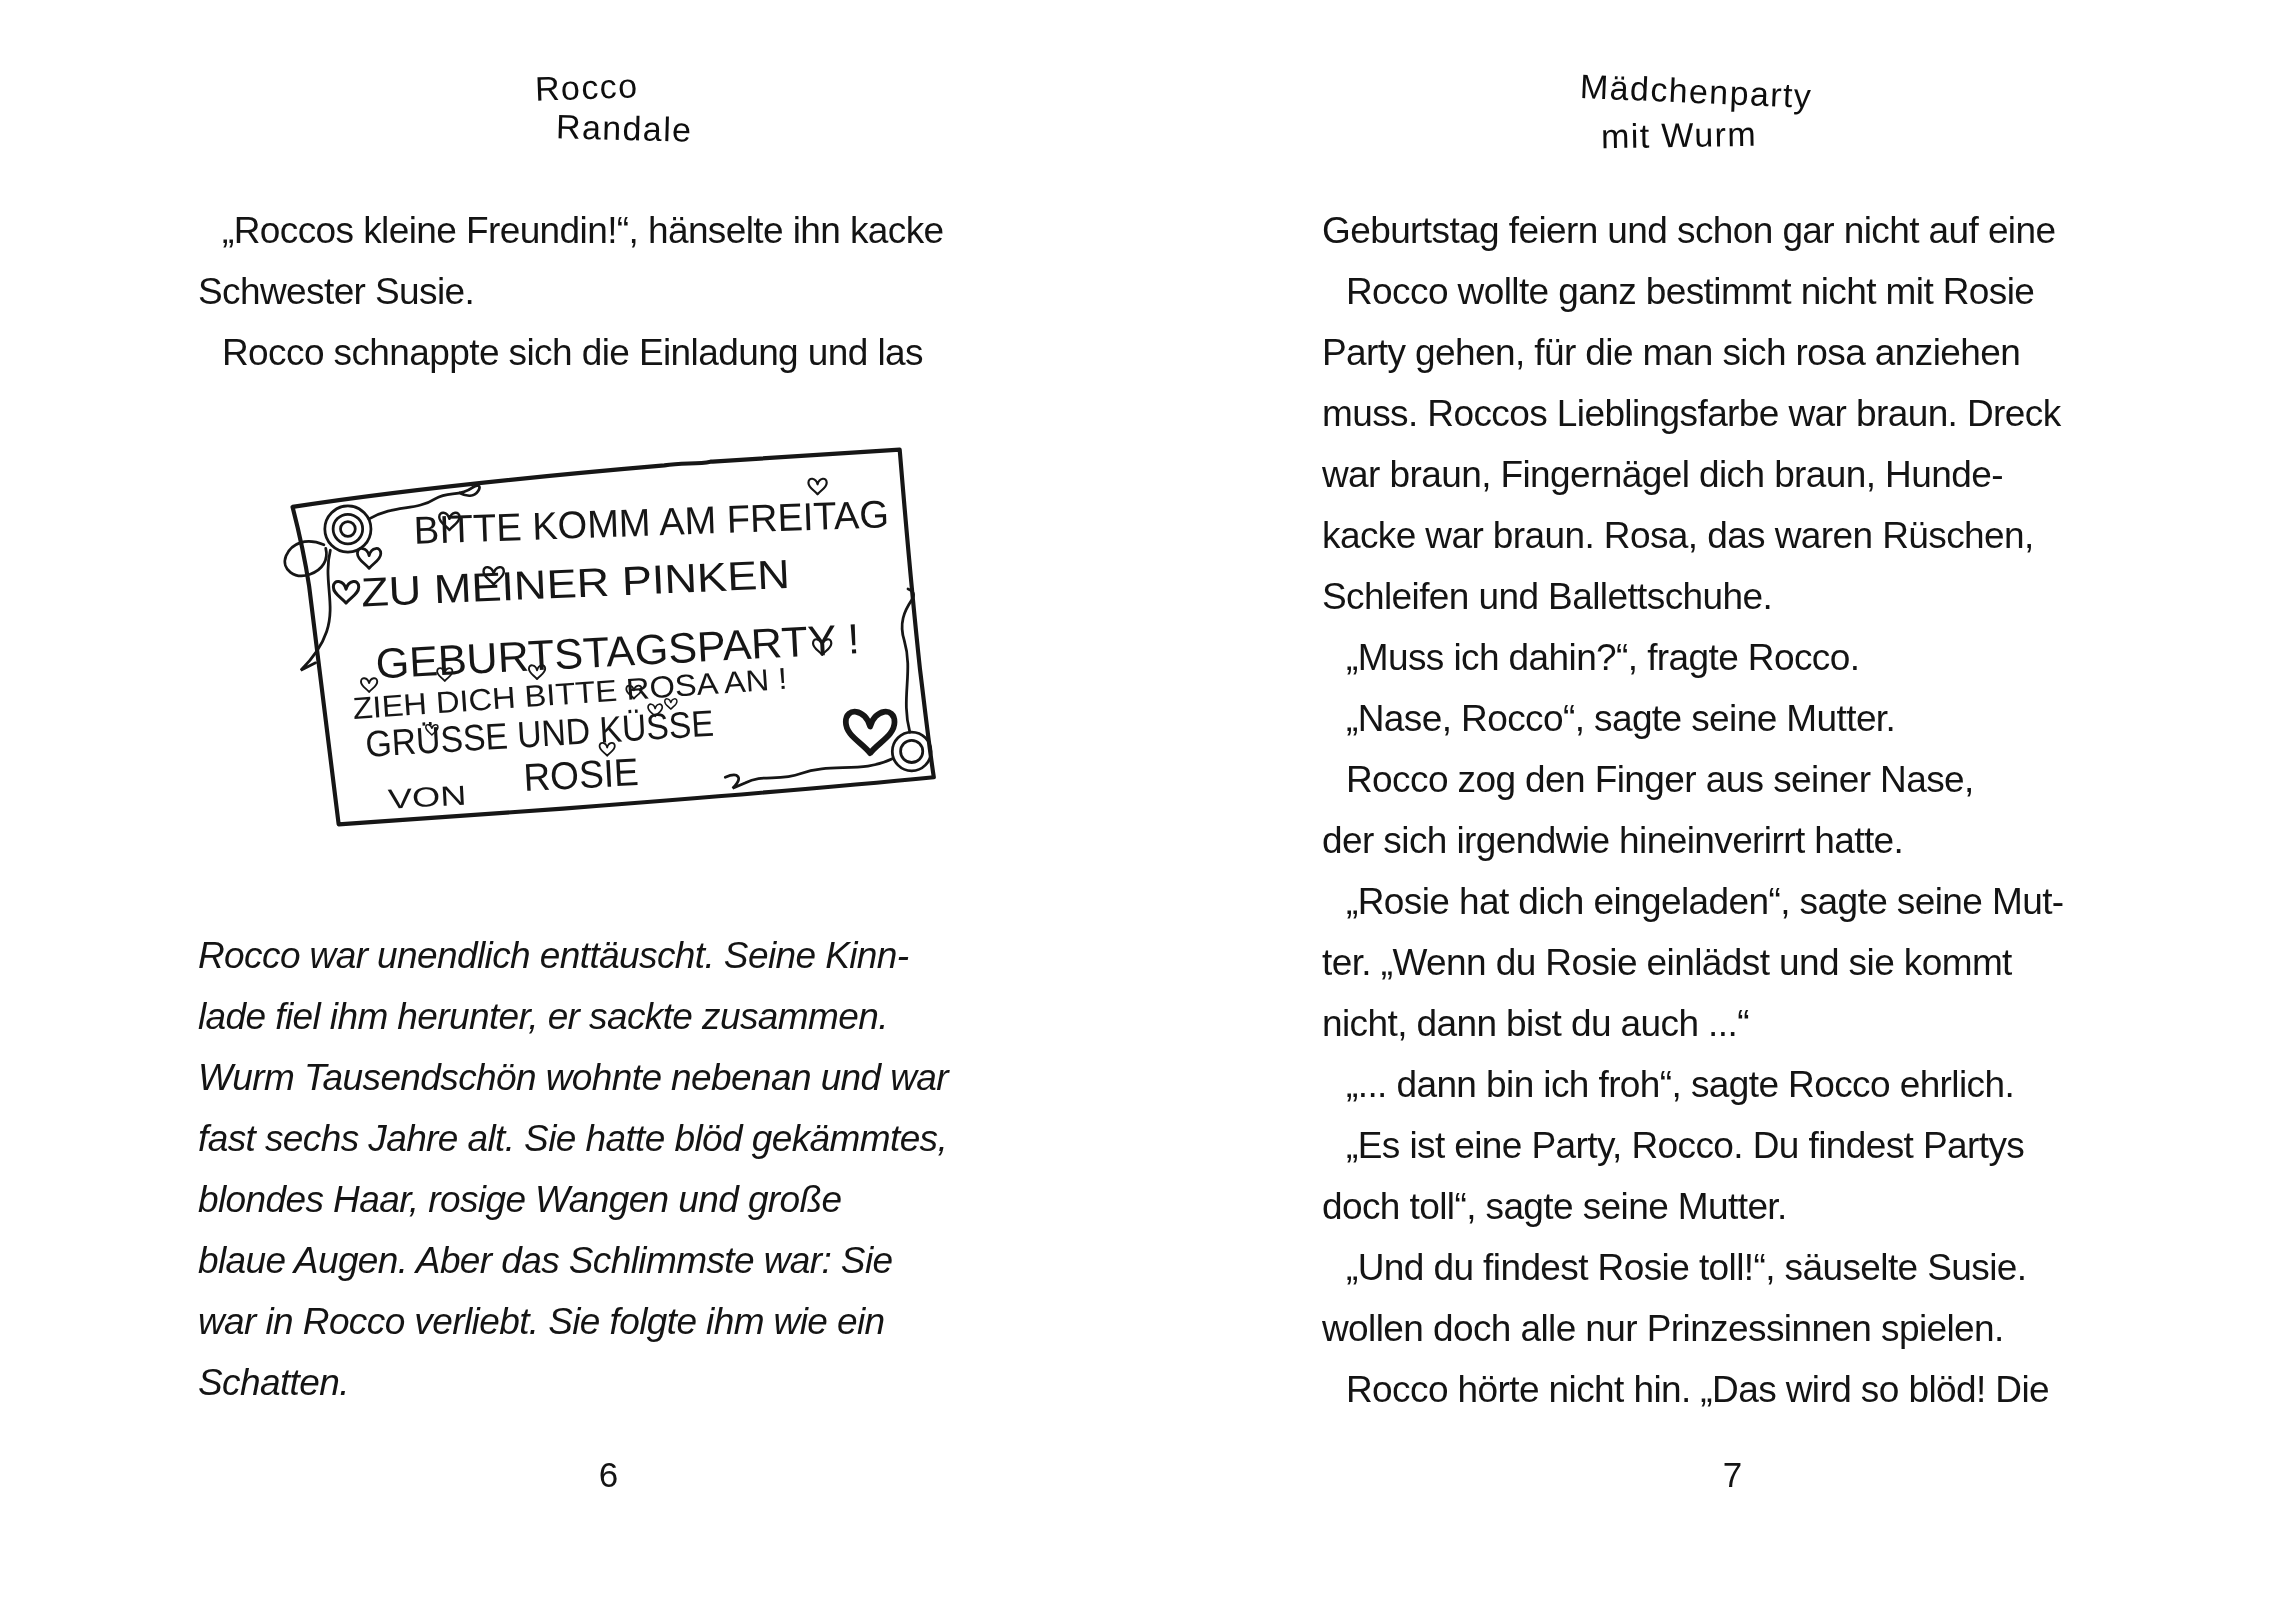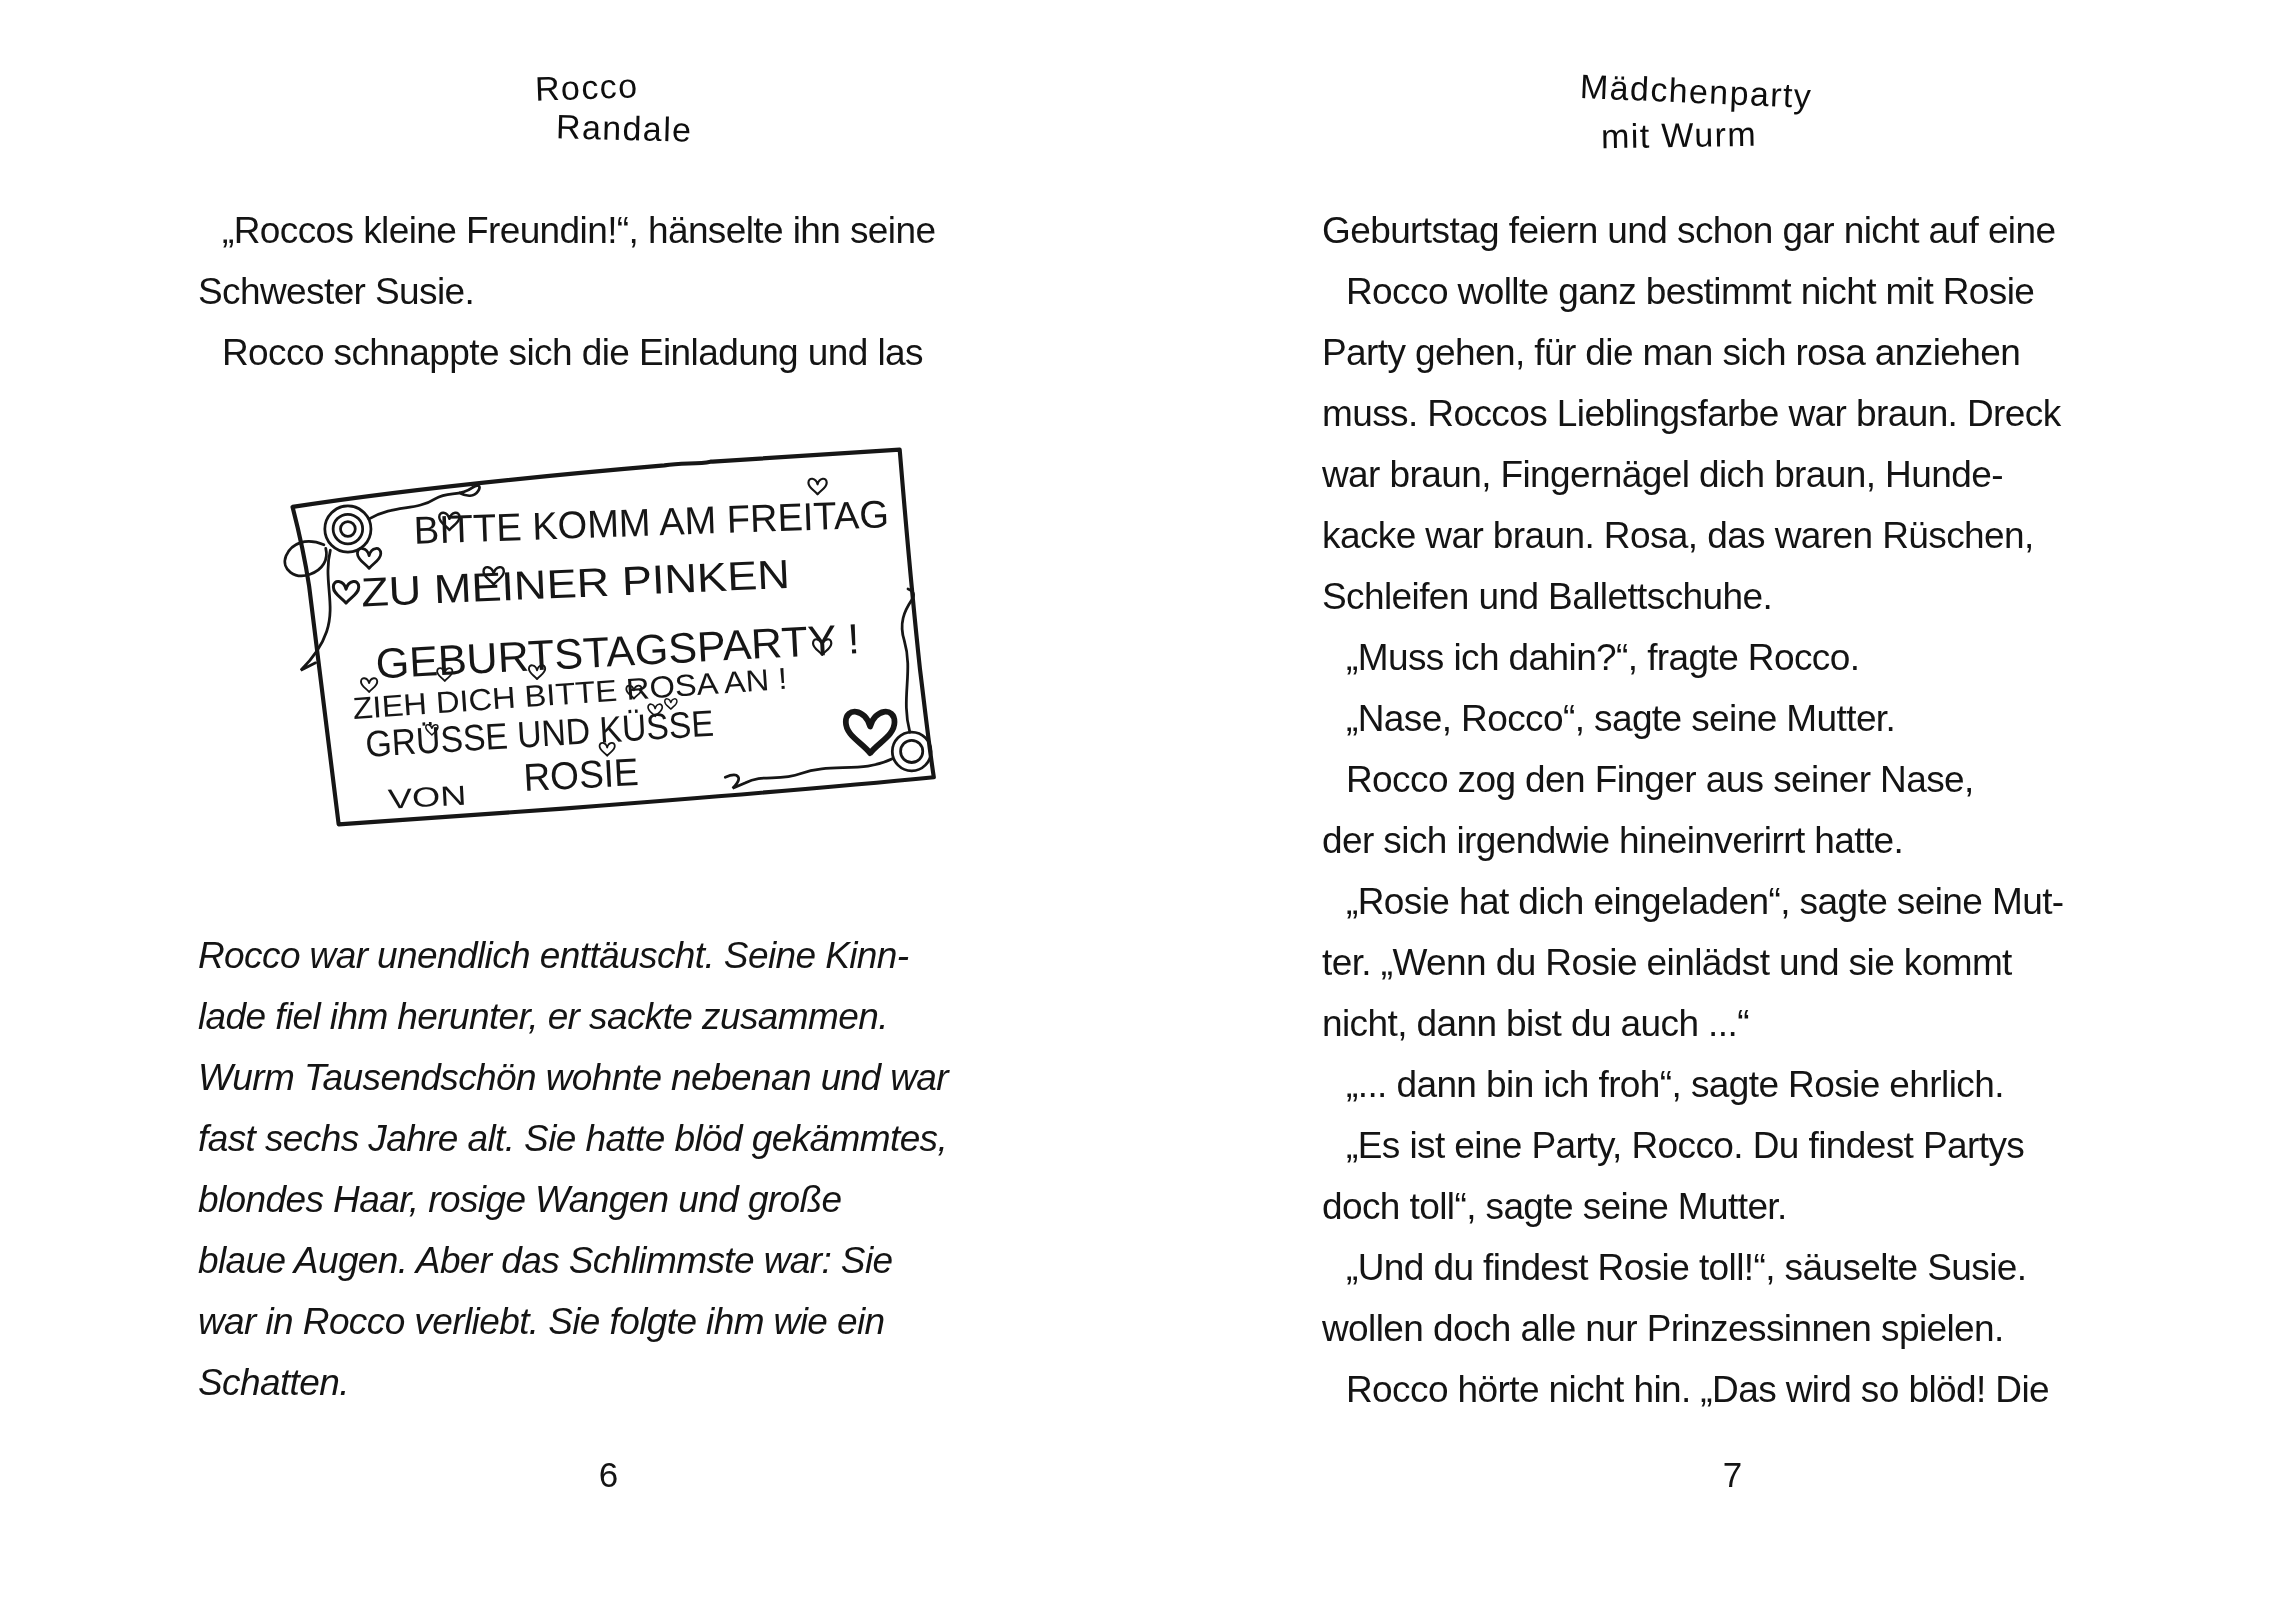--- a/index.html
+++ b/index.html
@@ -29,21 +29,21 @@
 </style>
 </head>
 <body>
 
 <div class="page" id="page-left">
 
   <div class="hand" style="left:535px;top:68px;transform:rotate(-2deg);">Rocco</div>
   <div class="hand" style="left:556px;top:109px;transform:rotate(1.5deg);">Randale</div>
 
   <div class="bodycol" style="left:198px;top:200px;">
-    <div class="bline ind">„Roccos kleine Freundin!“, hänselte ihn seine</div>
+    <div class="bline ind">„Roccos kleine Freundin!“, hänselte ihn kacke</div>
     <div class="bline">Schwester Susie.</div>
     <div class="bline ind">Rocco schnappte sich die Einladung und las</div>
   </div>
 
   <svg style="position:absolute;left:166px;top:434px;" width="803" height="406" viewBox="0 0 870 440">
     <defs>
       <path id="ht" d="M0,5 C -2,-3 -11,-4 -11,3 C -11,9 -4,12 0,17 C 4,12 11,9 11,3 C 11,-4 2,-3 0,5 Z"></path>
     </defs>
 
     <path d="M137,79 C 260,60 400,46 540,34 C 560,31 575,33 590,30 C 660,26 730,21 795,17
@@ -123,21 +123,21 @@
     <div class="bline">war braun, Fingernägel dich braun, Hunde-</div>
     <div class="bline">kacke war braun. Rosa, das waren Rüschen,</div>
     <div class="bline">Schleifen und Ballettschuhe.</div>
     <div class="bline ind">„Muss ich dahin?“, fragte Rocco.</div>
     <div class="bline ind">„Nase, Rocco“, sagte seine Mutter.</div>
     <div class="bline ind">Rocco zog den Finger aus seiner Nase,</div>
     <div class="bline">der sich irgendwie hineinverirrt hatte.</div>
     <div class="bline ind">„Rosie hat dich eingeladen“, sagte seine Mut-</div>
     <div class="bline">ter. „Wenn du Rosie einlädst und sie kommt</div>
     <div class="bline">nicht, dann bist du auch ...“</div>
-    <div class="bline ind">„... dann bin ich froh“, sagte Rosie ehrlich.</div>
+    <div class="bline ind">„... dann bin ich froh“, sagte Rocco ehrlich.</div>
     <div class="bline ind">„Es ist eine Party, Rocco. Du findest Partys</div>
     <div class="bline">doch toll“, sagte seine Mutter.</div>
     <div class="bline ind">„Und du findest Rosie toll!“, säuselte Susie.</div>
     <div class="bline">wollen doch alle nur Prinzessinnen spielen.</div>
     <div class="bline ind">Rocco hörte nicht hin. „Das wird so blöd! Die</div>
   </div>
 
   <div class="pagenum" style="left:178px;top:1455px;">7</div>
 </div>
 

